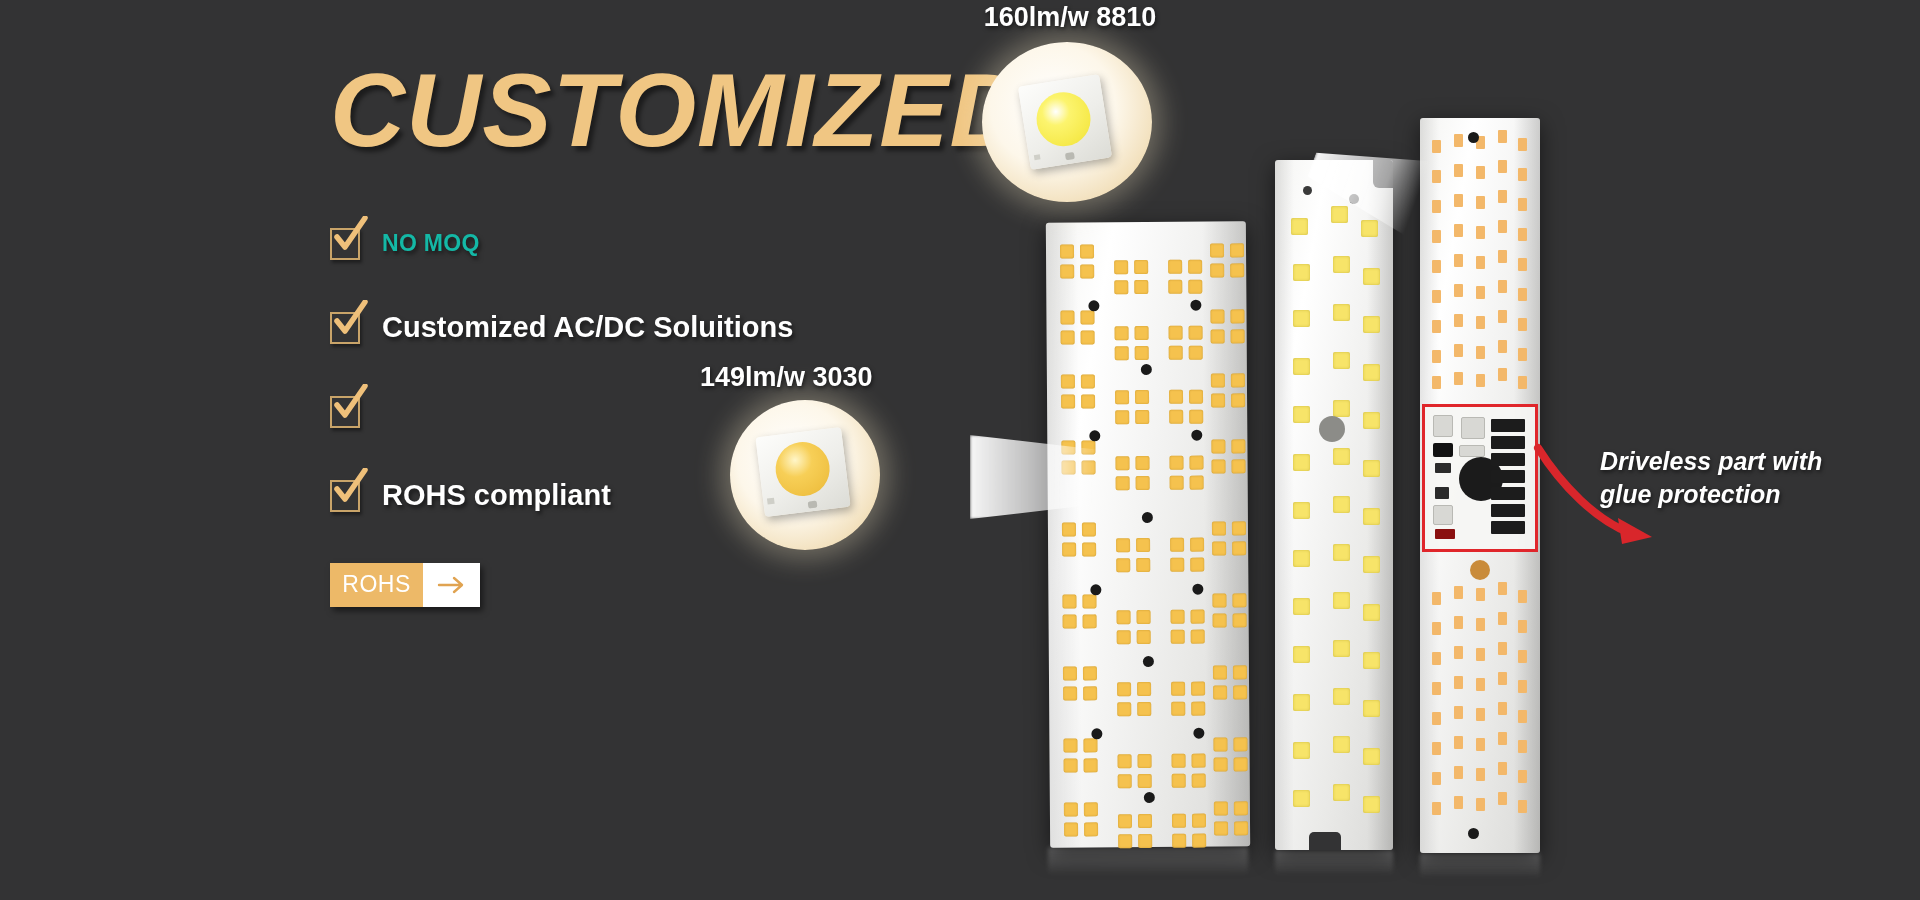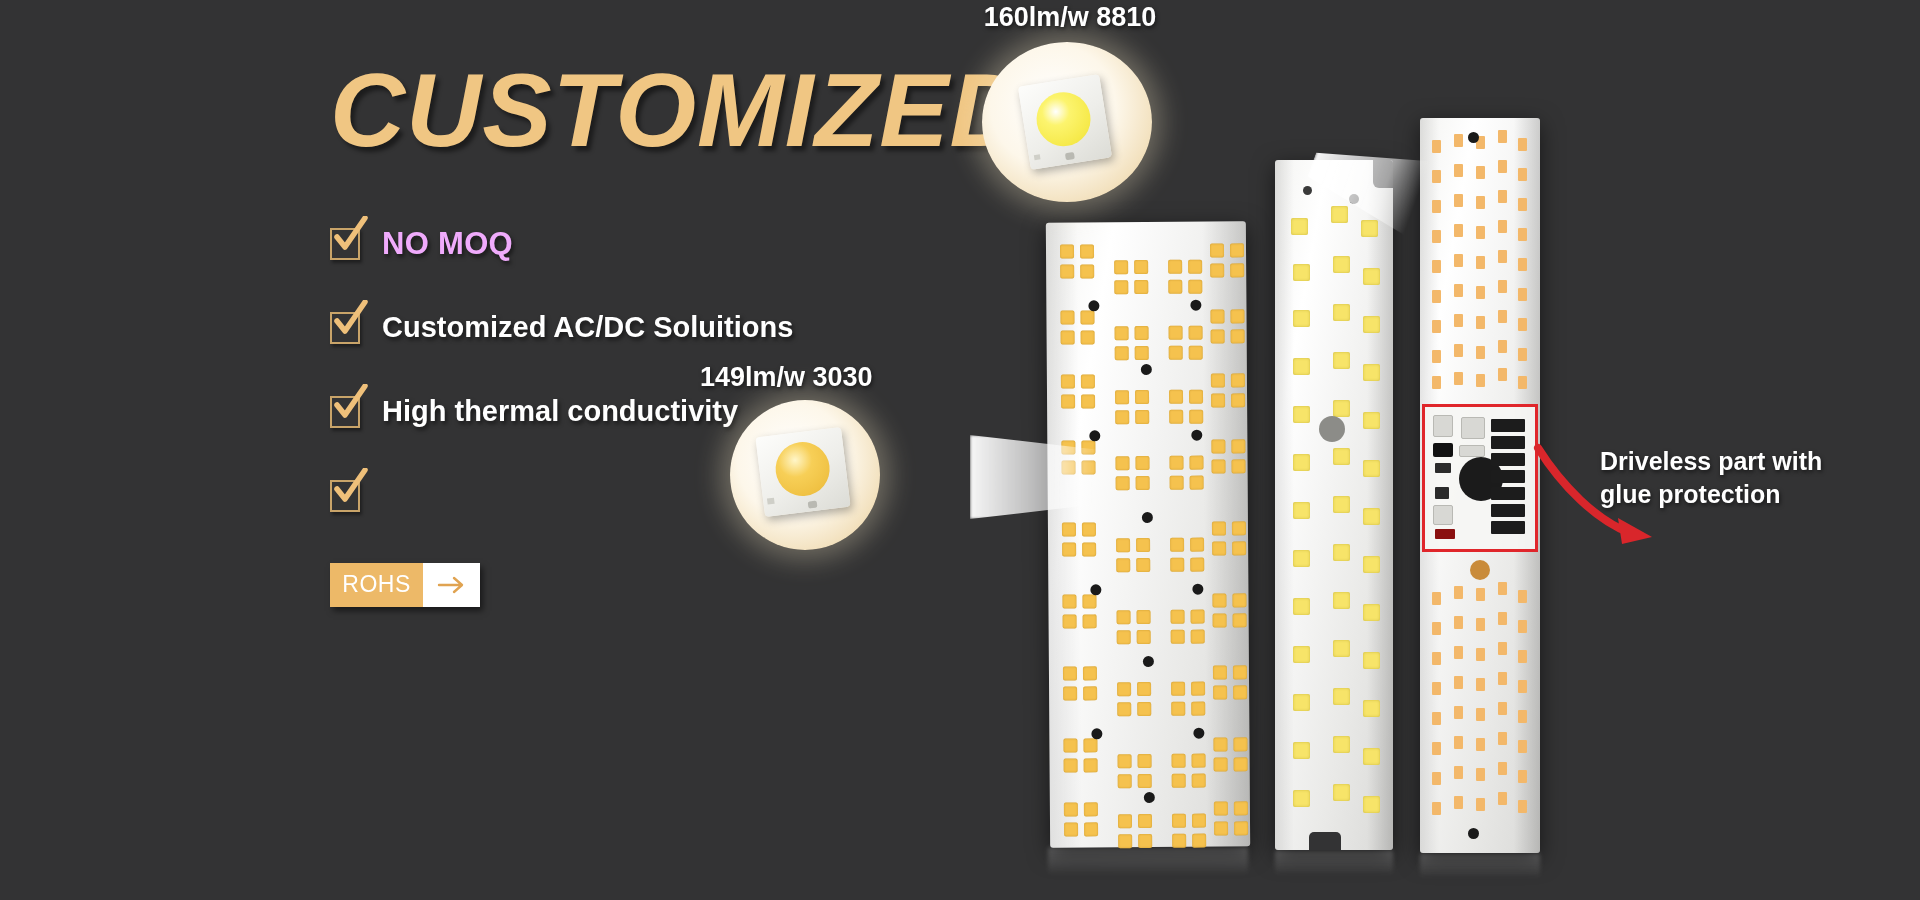--- a/index.html
+++ b/index.html
@@ -52,22 +52,22 @@
     width: 34px; height: 38px;
   }
   .feature-label {
     font-size: 29px;
     color: #ffffff;
     font-weight: bold;
     white-space: nowrap;
     text-shadow: 2px 3px 4px rgba(0,0,0,0.55);
   }
   .feature.accent .feature-label {
-    color: #f0abfc;
-    font-size: 31px;
+    color: #14b8a6;
+    font-size: 23px;
     letter-spacing: 0.3px;
   }
 
   
   .more-btn {
     margin-top: 14px;
     display: inline-flex;
     align-items: stretch;
     width: 150px; height: 44px;
     box-shadow: 3px 4px 6px rgba(0,0,0,0.5);
@@ -236,29 +236,29 @@
         </span>
         <span class="feature-label">Customized AC/DC Soluitions</span>
       </div>
 
       <div class="feature">
         <span class="check-box">
           <svg class="tick" viewBox="0 0 34 38">
             <path d="M3 21 L11 31 L31 2" fill="none" stroke="#EFC07A" stroke-width="5.5" stroke-linecap="round" stroke-linejoin="round"></path>
           </svg>
         </span>
-        <span class="feature-label">High thermal conductivity</span>
       </div>
 
       <div class="feature">
         <span class="check-box">
           <svg class="tick" viewBox="0 0 34 38">
             <path d="M3 21 L11 31 L31 2" fill="none" stroke="#EFC07A" stroke-width="5.5" stroke-linecap="round" stroke-linejoin="round"></path>
           </svg>
         </span>
+        <span class="feature-label">ROHS compliant</span>
       </div>
 
     </div>
 
     <div class="more-btn">
       <span class="more-text">ROHS</span>
       <span class="more-arrow">
         <svg width="30" height="20" viewBox="0 0 30 20">
           <path d="M2 10 H24 M17 3 L25 10 L17 17" fill="none" stroke="#E0A351" stroke-width="2.4" stroke-linecap="round" stroke-linejoin="round"></path>
         </svg>
@@ -704,19 +704,19 @@
         <div style="position:absolute; left:4px; bottom:12px; width:7px; height:6px; background:#cfcfc8;"></div>
         <div style="position:absolute; left:44px; bottom:3px; width:9px; height:7px; background:#b9b9b2; border-radius:2px;"></div>
       </div>
     </div>
     <div class="call-label" style="left:-320px; top:362px;">149lm/w 3030</div>
 
     <svg class="arrow-red" style="left:490px; top:440px; width:160px; height:130px;" viewBox="0 0 160 130">
       <path d="M28 8 C52 46, 86 80, 120 93" fill="none" stroke="#D9262B" stroke-width="8" stroke-linecap="round"></path>
       <path d="M142 97 L108 78 L112 104 Z" fill="#D9262B"></path>
     </svg>
-    <div class="annot" style="left:580px; top:445px;">
+    <div class="annot" style="left:580px; top:445px;font-style:italic;">
       <div>Driveless part with</div>
       <div>glue protection</div>
     </div>
 
   </div>
 </div>
 
 </body></html>

